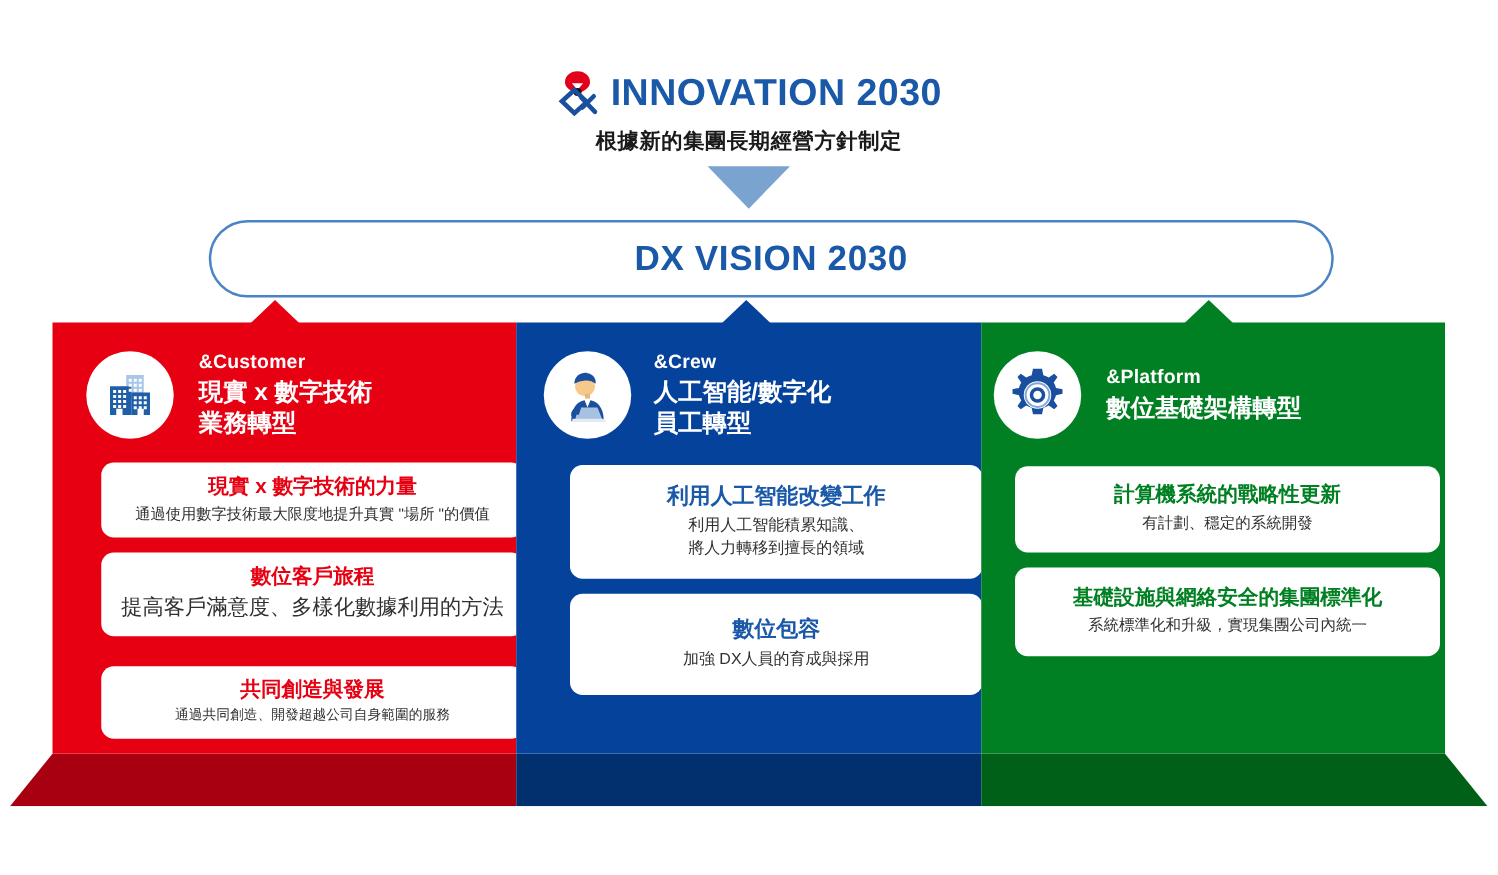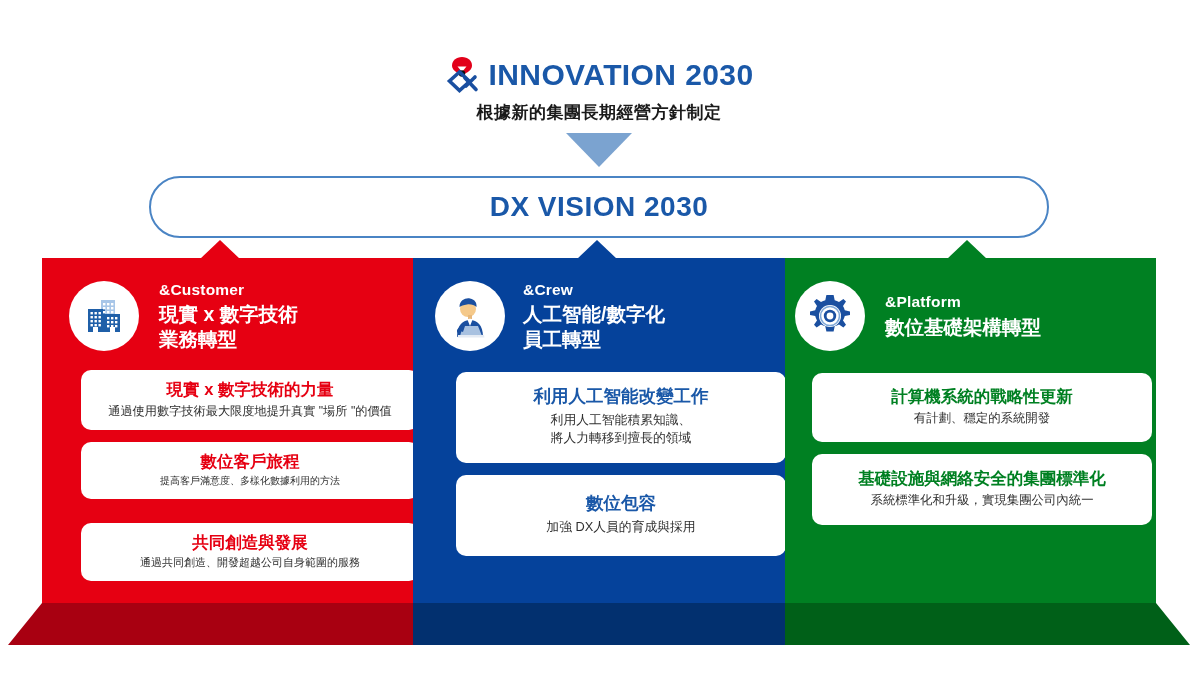--- a/index.html
+++ b/index.html
@@ -34,21 +34,21 @@
   #down-arrow {
     position: absolute; left: 566px; top: 133px;
     width: 0; height: 0;
     border-left: 33px solid transparent;
     border-right: 33px solid transparent;
     border-top: 34px solid #7ba3d0;
   }
 
   
   #vision-pill {
-    position: absolute; left: 149px; top: 176px;
+    position: absolute; left: 167px; top: 176px;
     width: 900px; height: 62px;
     border: 2.5px solid #4a84c4;
     border-radius: 31px;
     background: #ffffff;
     display: flex; align-items: center; justify-content: center;
   }
   #vision-label {
     font-size: 28px; font-weight: bold; color: #1a58a8; letter-spacing: 0.5px;
   }
 
@@ -177,21 +177,21 @@
         </div>
       </div>
     </div>
     <div class="cards" style="margin-left: 12px;">
       <div class="card" style="width: 338px; margin-bottom: 12px;">
         <div class="card-title" style="color: rgb(230, 0, 18); font-size: 16.5px;">現實 x 數字技術的力量</div>
         <div class="card-desc" style="font-size: 12.2px;">通過使用數字技術最大限度地提升真實 "場所 "的價值</div>
       </div>
       <div class="card" style="width: 338px; margin-bottom: 24px;">
         <div class="card-title" style="color: rgb(230, 0, 18); font-size: 16.5px;">數位客戶旅程</div>
-        <div class="card-desc" style="font-size: 10px;">提高客戶滿意度、多樣化數據利用的方法</div>
+        <div class="card-desc" style="font-size: 17px;">提高客戶滿意度、多樣化數據利用的方法</div>
       </div>
       <div class="card" style="width: 338px; margin-bottom: 12px;">
         <div class="card-title" style="color: rgb(230, 0, 18); font-size: 16.5px;">共同創造與發展</div>
         <div class="card-desc" style="font-size: 11px;">通過共同創造、開發超越公司自身範圍的服務</div>
       </div>
     </div>
   </div>
 
   <div class="column" id="col-1" style="left: 413px; width: 372px; background: rgb(5, 66, 155); padding-left: 22px;">
     <div class="col-head" style="gap: 18px;">

